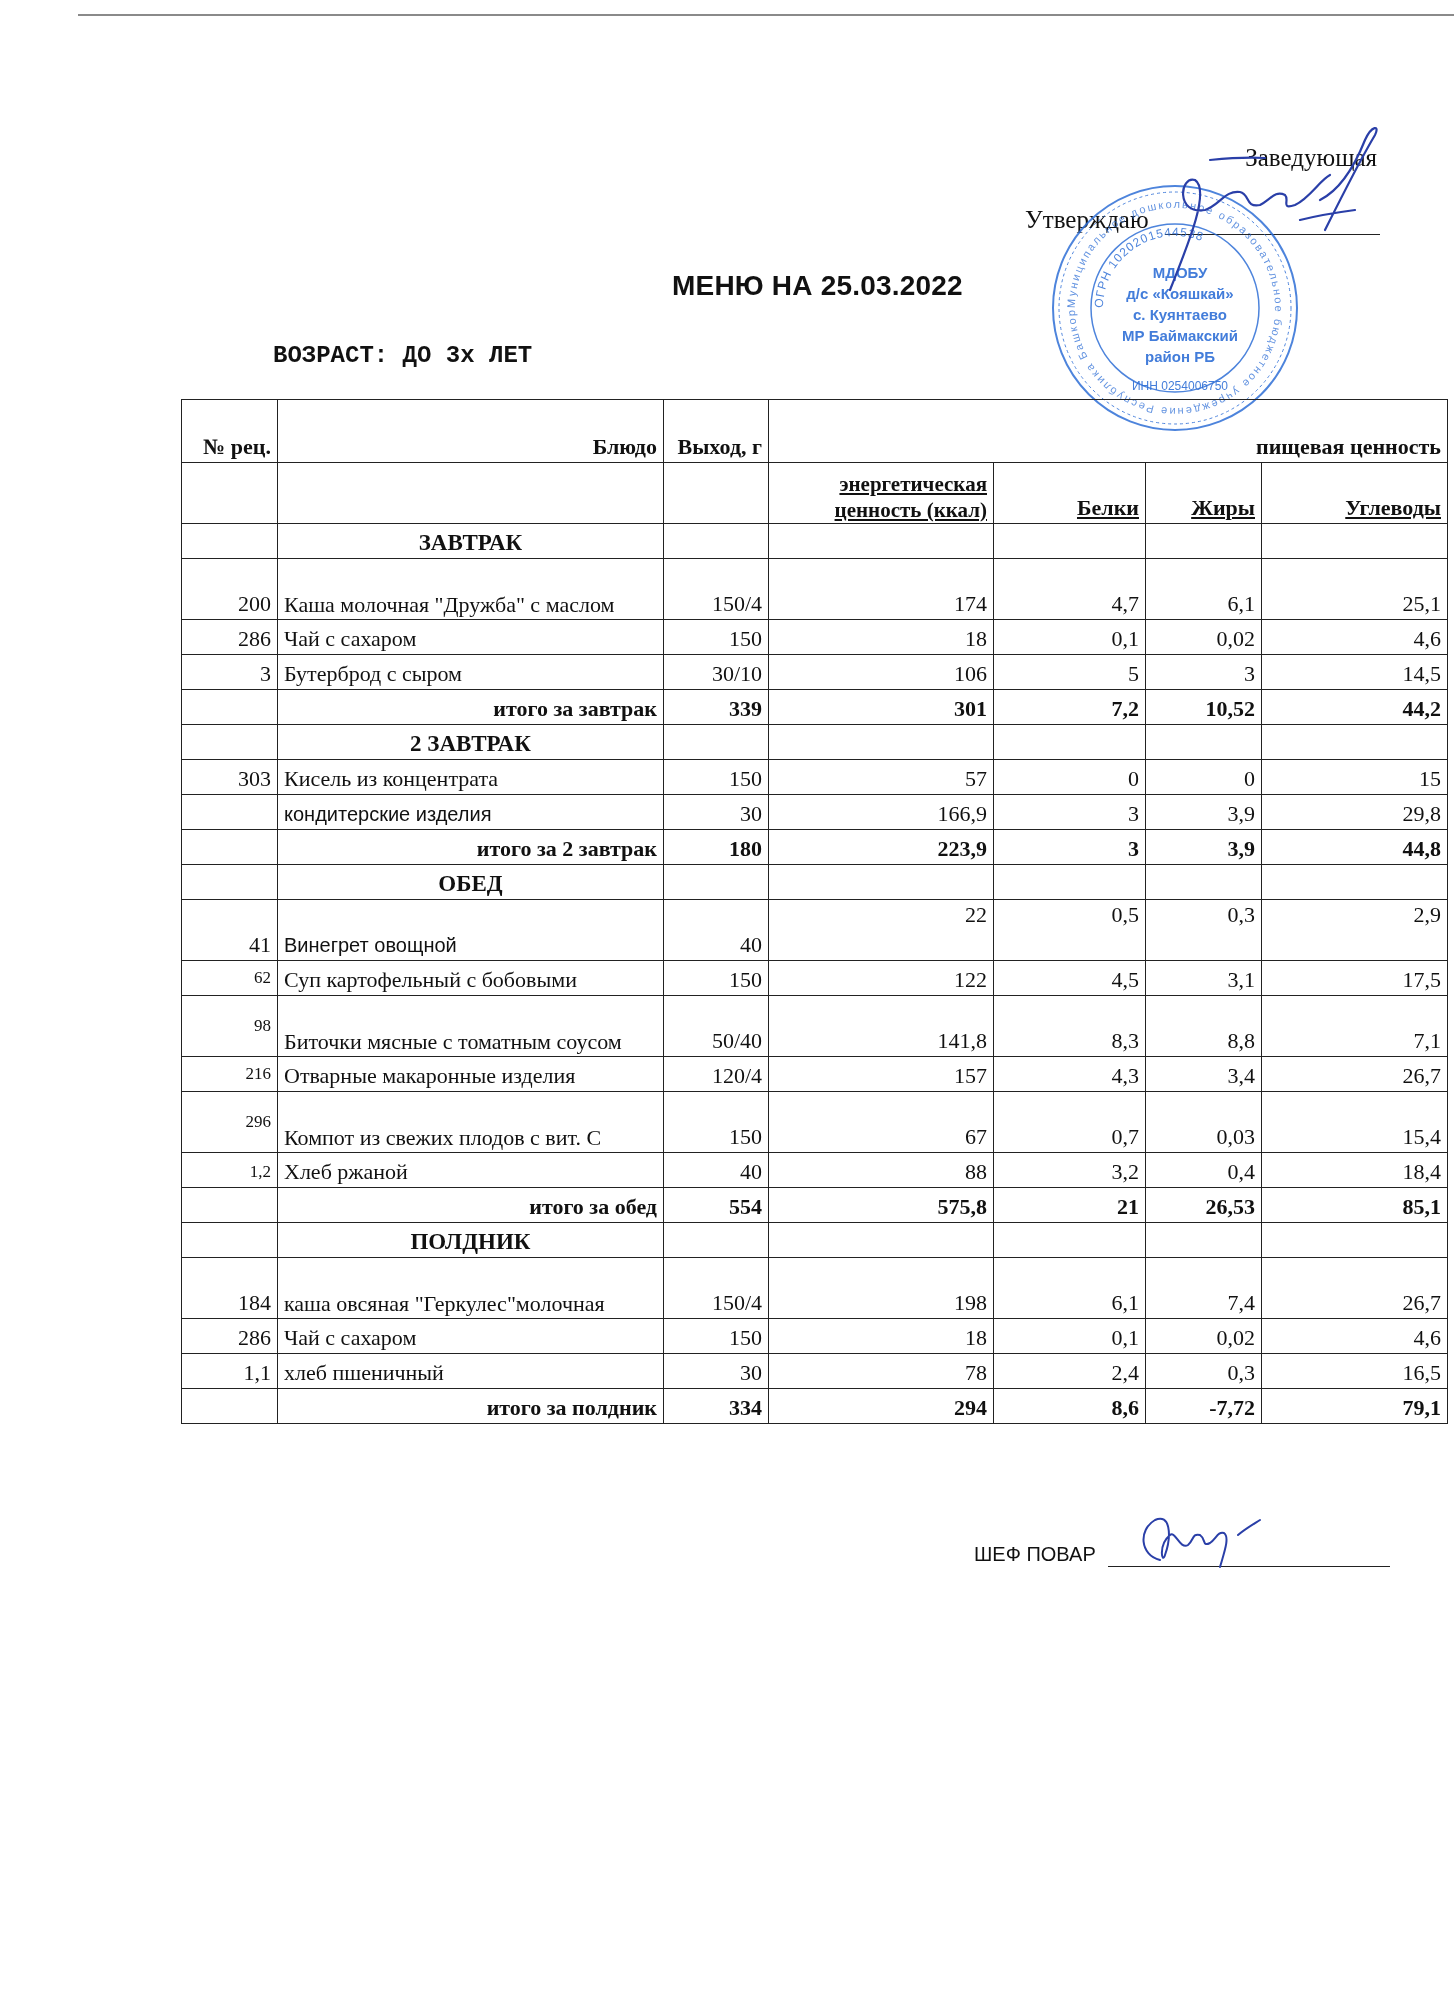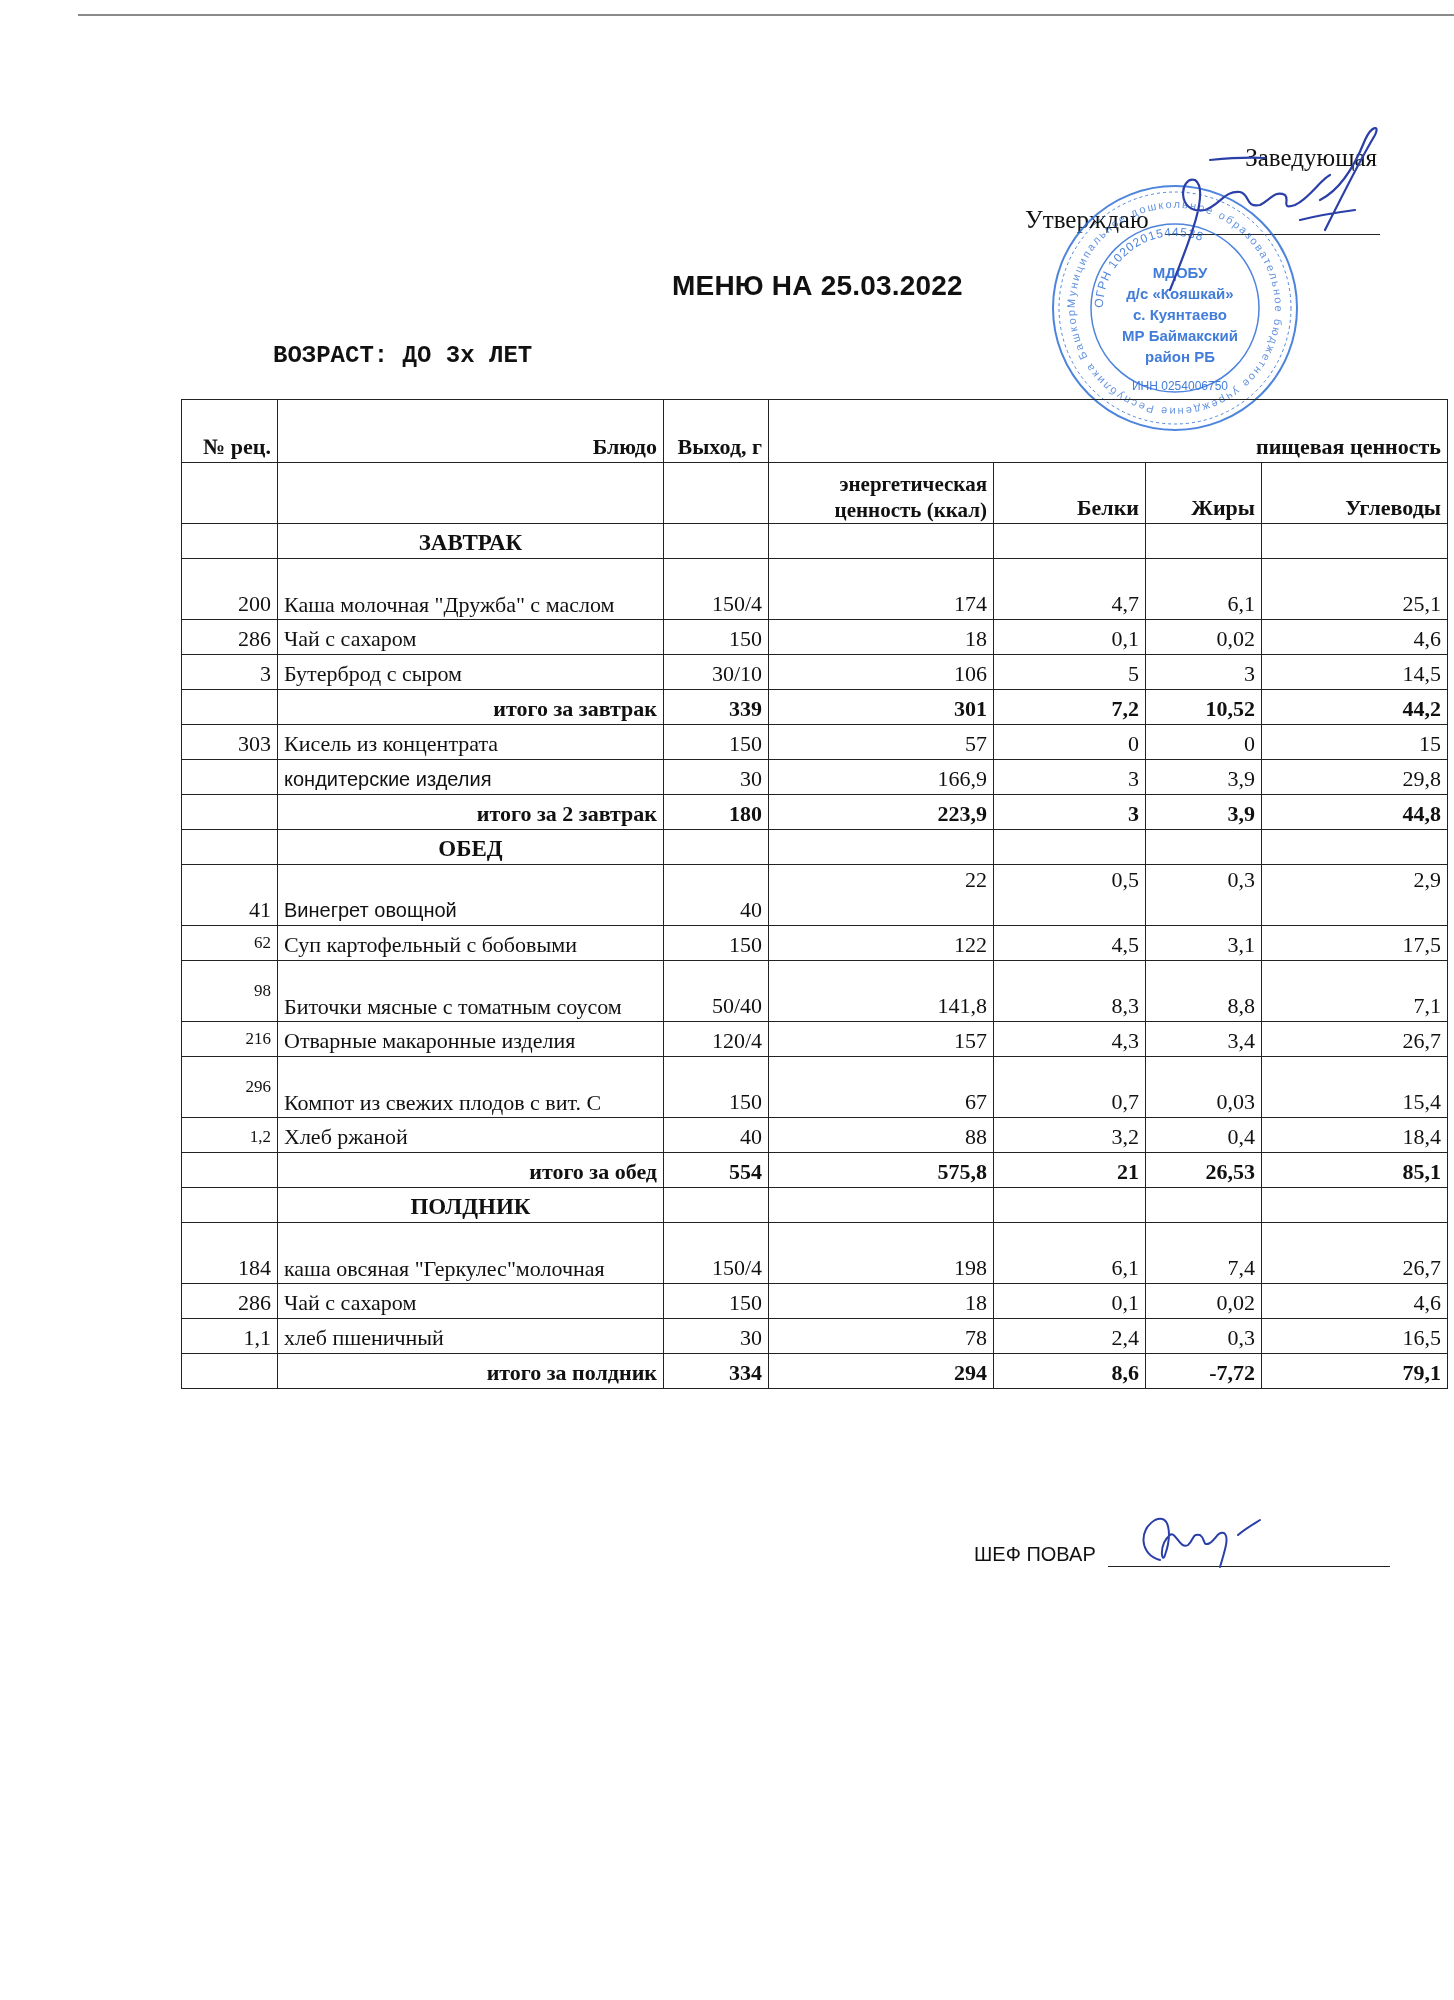--- a/index.html
+++ b/index.html
@@ -26,21 +26,21 @@
   table.menu col.c5 { width:116px; }
   table.menu col.c6 { width:186px; }
   .hdr { font-weight:bold; text-align:right; }
   .hdr-bottom { vertical-align:bottom; }
   .num { text-align:right; }
   .sec { font-weight:bold; text-align:center; font-size:23px; }
   .tot { font-weight:bold; text-align:right; }
   .sans { font-family:"Liberation Sans", sans-serif; font-size:20px; }
   .small { font-size:17px; }
   tr.h1 td { height:62px; }
-  tr.h2 td { height:60px; }
+  tr.h2 td { height:60px;text-decoration:underline; }
   tr.sect td { height:34px; }
   tr.r1 td { height:34px; }
   tr.r2 td { height:60px; }
 
   .chef { position:absolute; left:974px; top:1543px; font-family:"Liberation Sans", sans-serif; font-size:20px; }
   .chef-line { position:absolute; left:1108px; top:1566px; width:282px; border-top:1.5px solid #222; }
 
   .stamp { position:absolute; left:1040px; top:178px; width:270px; height:260px; }
   .sig { position:absolute; }
 </style>
@@ -150,20 +150,29 @@
       </tr>
       <tr class="r1">
         <td></td>
         <td class="tot">итого за завтрак</td>
         <td class="tot">339</td>
         <td class="tot">301</td>
         <td class="tot">7,2</td>
         <td class="tot">10,52</td>
         <td class="tot">44,2</td>
       </tr>
+      <tr class="sect">
+        <td></td>
+        <td class="sec">2 ЗАВТРАК</td>
+        <td></td>
+        <td></td>
+        <td></td>
+        <td></td>
+        <td></td>
+      </tr>
       <tr class="r1">
         <td class="num">303</td>
         <td style="line-height: 30px;">Кисель из концентрата</td>
         <td class="num">150</td>
         <td class="num">57</td>
         <td class="num">0</td>
         <td class="num">0</td>
         <td class="num">15</td>
       </tr>
       <tr class="r1">

